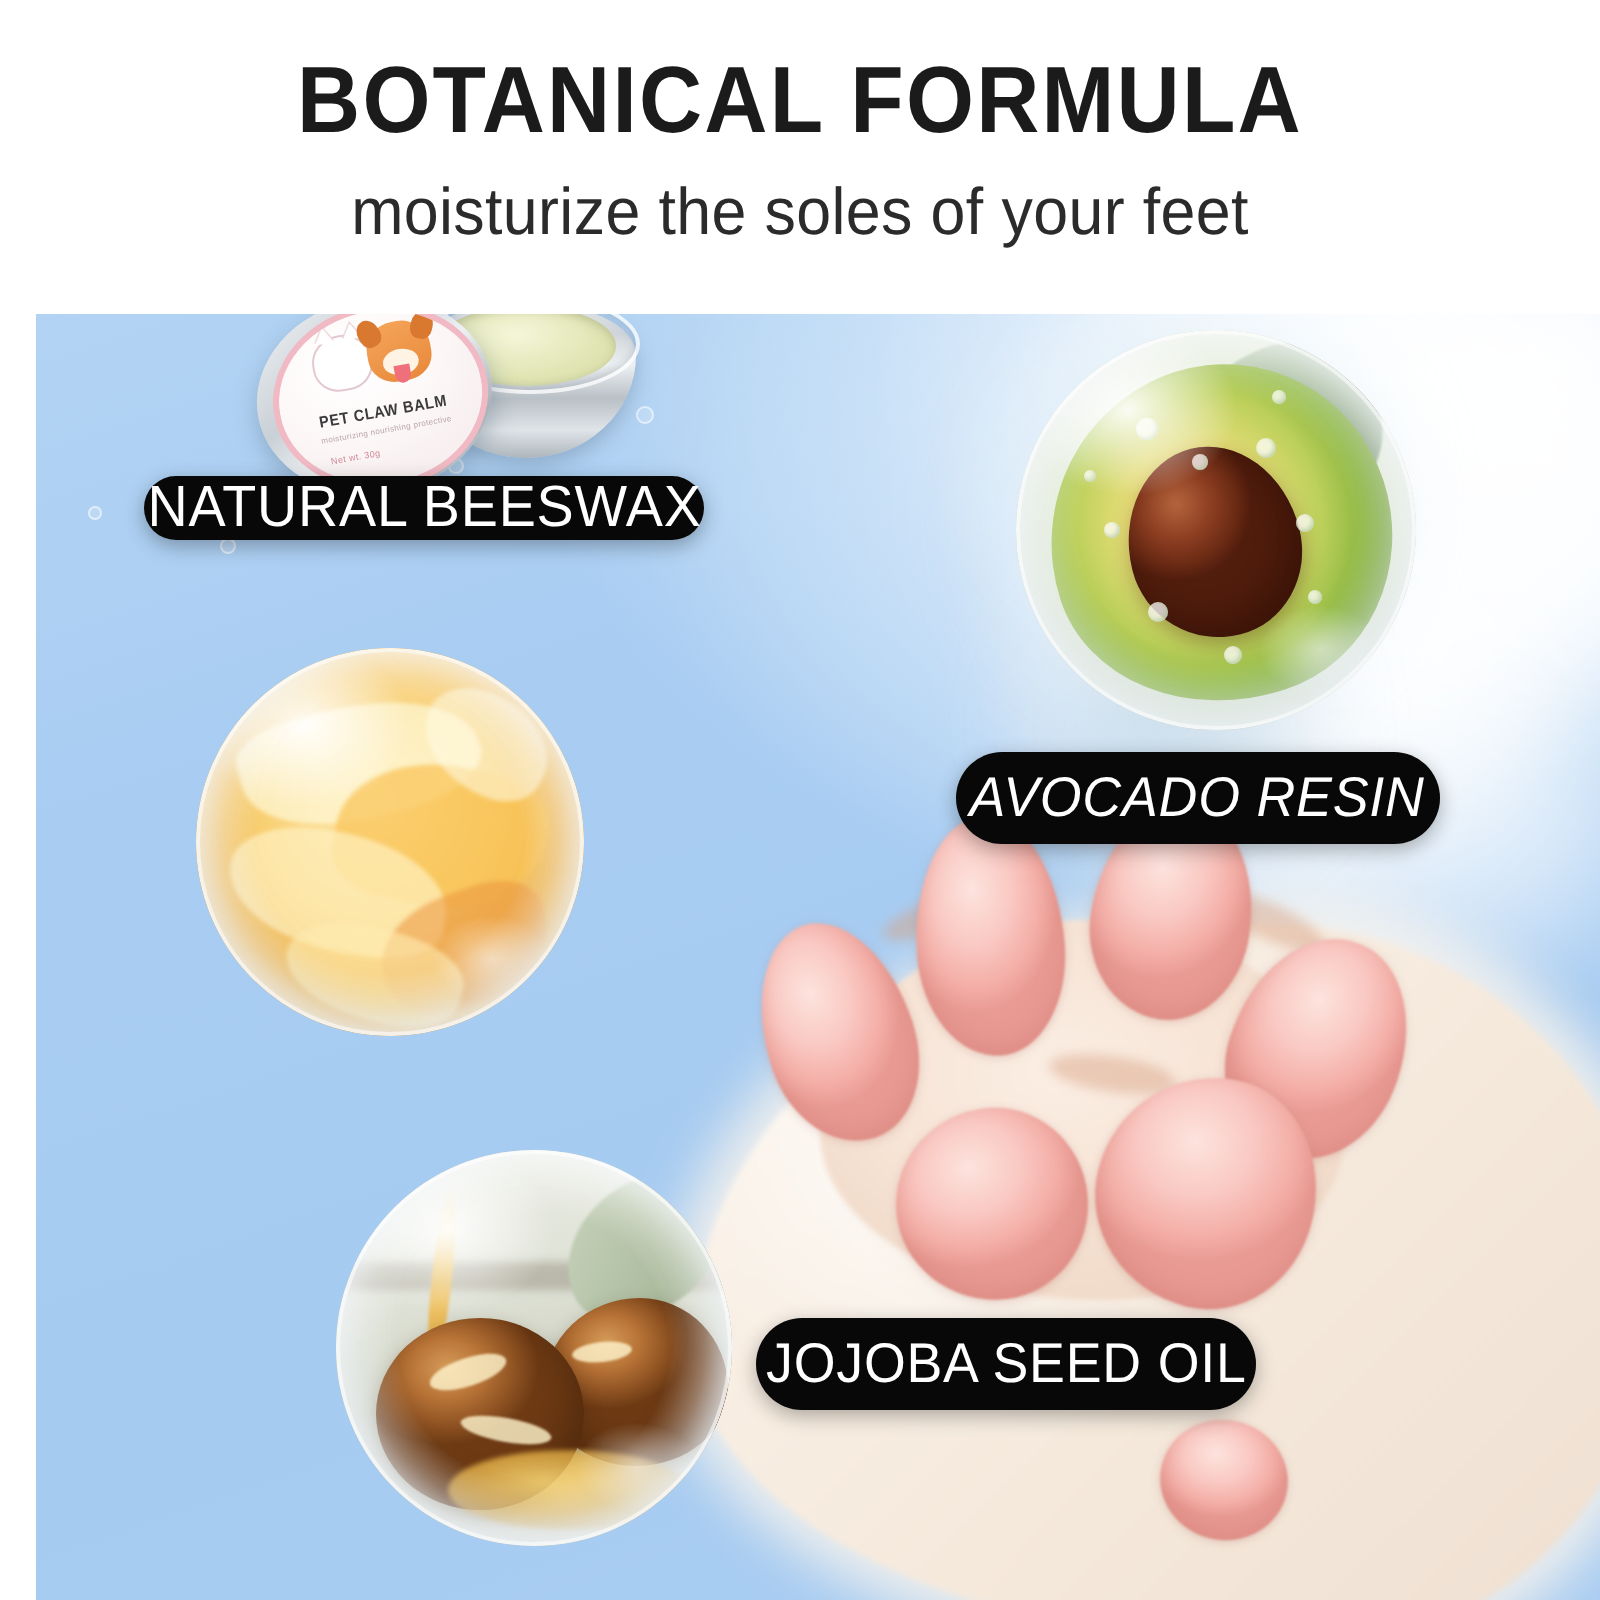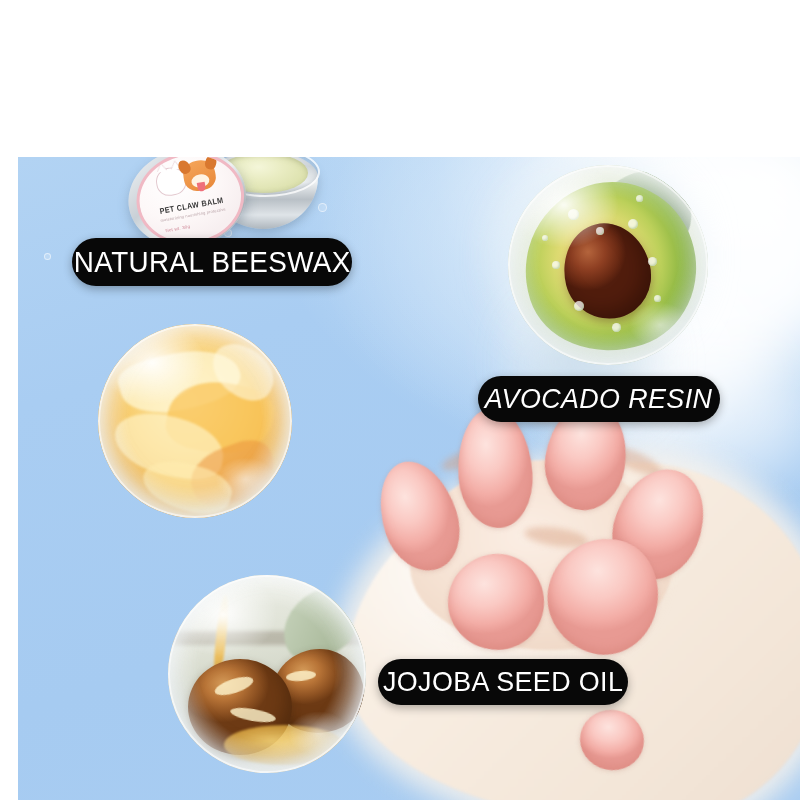--- a/index.html
+++ b/index.html
@@ -234,32 +234,36 @@
   
   .pill{
     position:absolute;display:flex;align-items:center;justify-content:center;
     background:#080808;border-radius:999px;color:#ffffff;
     font-family:"Liberation Sans", sans-serif;font-weight:400;
     letter-spacing:.4px;white-space:nowrap;
     box-shadow:0 3px 10px rgba(0,0,0,.3);
     z-index:30;
   }
   .pill span{transform:scaleX(.96);display:inline-block;}
-  .pill-beeswax{left:54px;top:81px;width:280px;height:48px;font-size:29px;}
+  .pill-beeswax{left:54px;top:81px;width:280px;height:32px;font-size:29px;}
   .pill-avocado{left:460px;top:219px;width:242px;height:46px;font-size:28px;font-style:italic;}
   .pill-jojoba{left:360px;top:502px;width:250px;height:46px;font-size:28px;}
 
   
   .bub{position:absolute;border-radius:50%;border:1px solid rgba(255,255,255,.55);background:rgba(255,255,255,.18);}
 </style>
 </head>
 <body>
 
 <div class="poster">
 
+  <div class="header">
+    <div class="title">BOTANICAL FORMULA</div>
+    <div class="subtitle">moisturize the soles of your feet</div>
+  </div>
 
   <div class="photo">
 
     <div class="haze h1"></div>
     <div class="haze h2"></div>
     <div class="haze h3"></div>
     <div class="haze h4"></div>
     <div class="haze h5"></div>
 
     <div class="bub" style="left:186px;top:58px;width:9px;height:9px;"></div>

